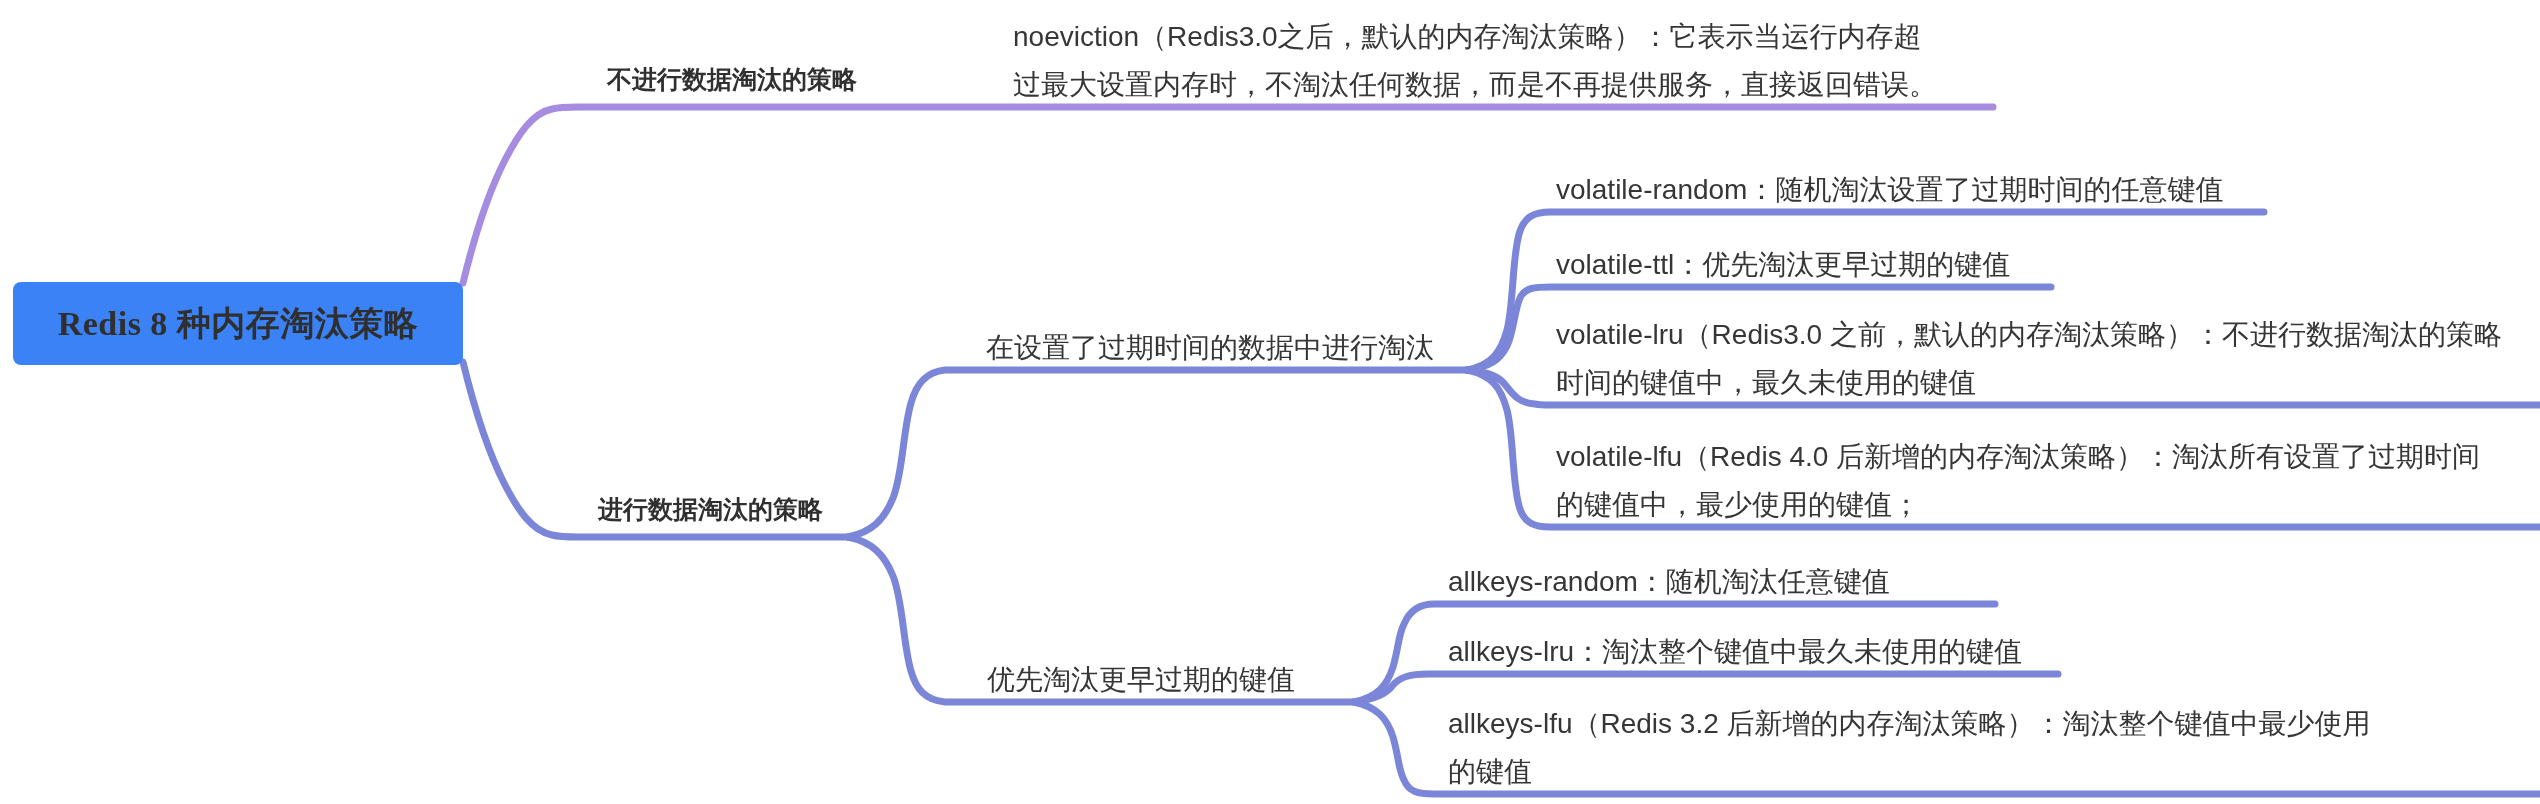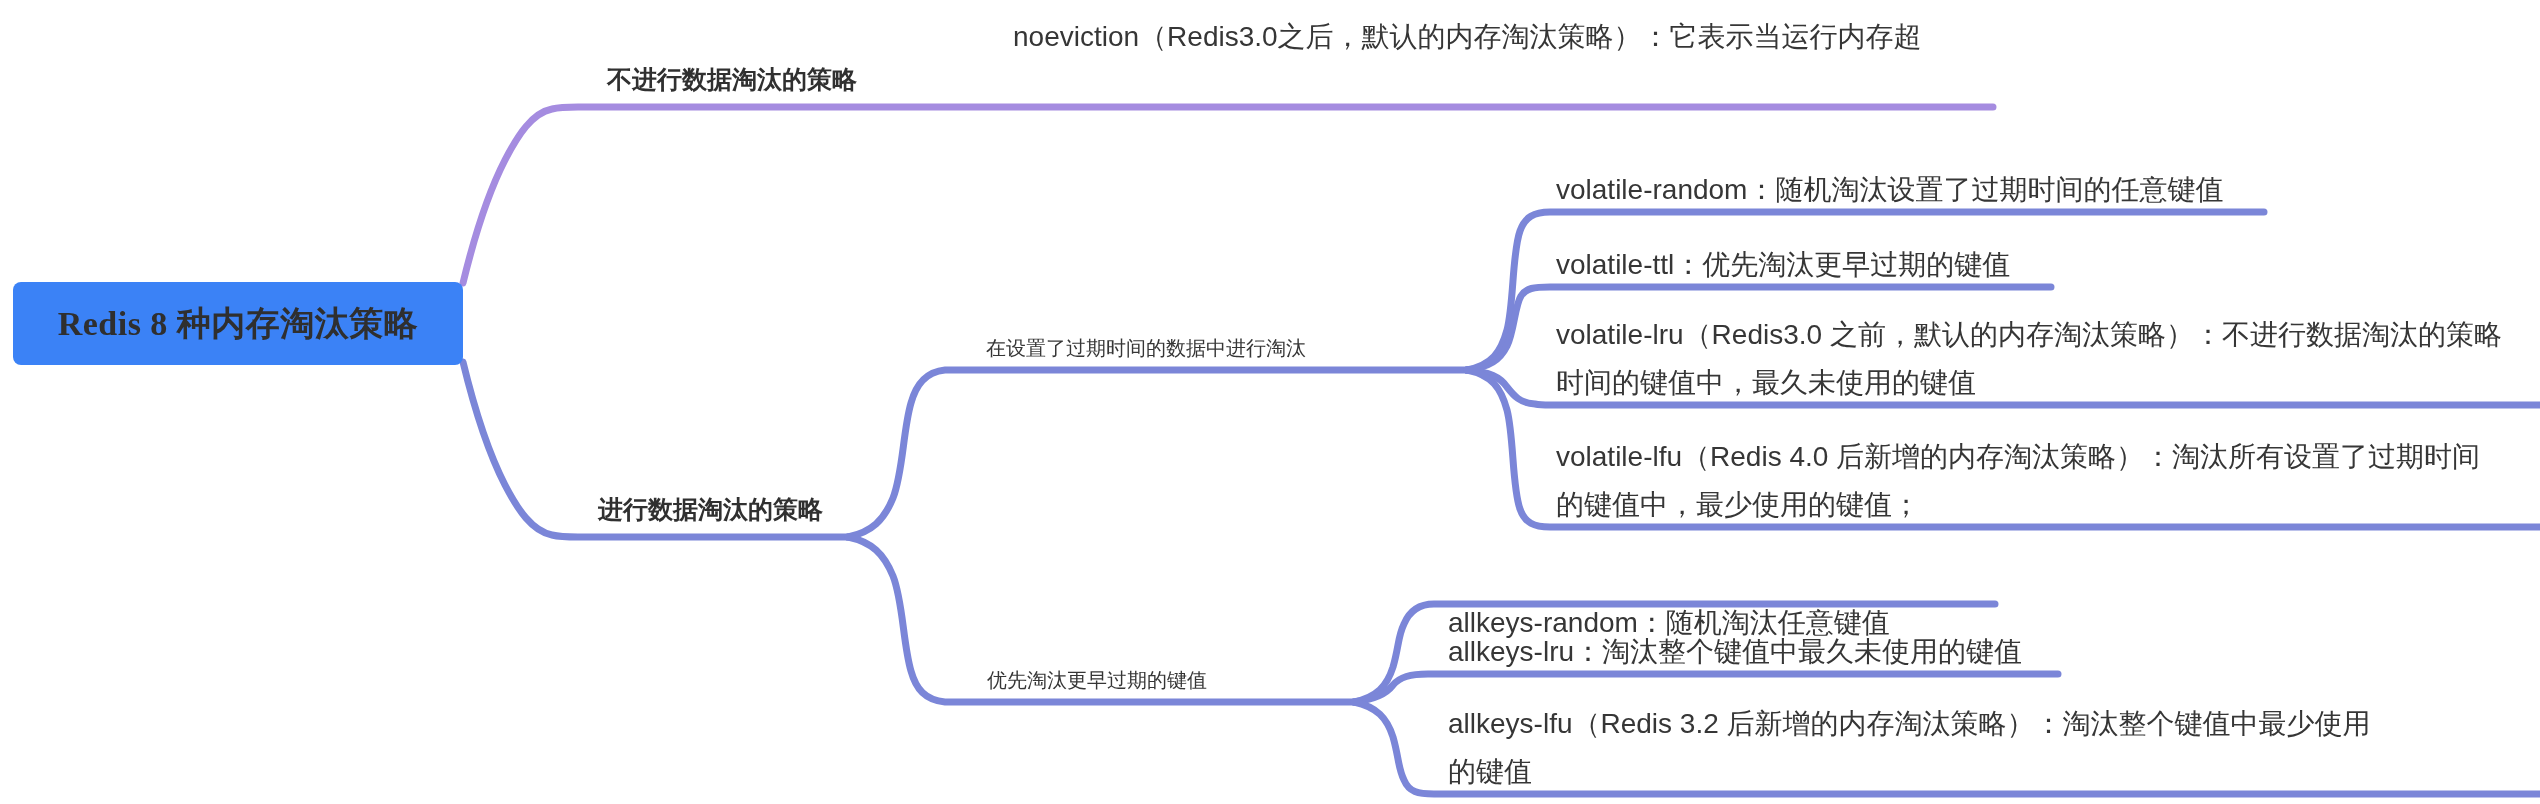--- a/index.html
+++ b/index.html
@@ -58,21 +58,21 @@
     letter-spacing: 0.5px;
     font-family: Liberation Serif, serif;
   }
   .lvl1 {
     font-size: 25px;
     font-weight: 700;
     color: #303030;
     text-align: right;
   }
   .lvl2 {
-    font-size: 20px;
+    font-size: 28px;
     font-weight: 400;
   }
   .leaf {
     font-size: 28px;
     font-weight: 400;
   }
 </style>
 </head>
 <body>
 
@@ -99,41 +99,42 @@
   </svg>
 
   <div class="root-node">Redis 8 种内存淘汰策略</div>
 
   <div class="node lvl1" style="left:607px; top:55px;">不进行数据淘汰的策略</div>
 
   <div class="node lvl1" style="left:598px; top:485px;">进行数据淘汰的策略</div>
 
   <div class="node leaf" style="left:1013px; top:13px;">
     <span class="tline">noeviction（Redis3.0之后，默认的内存淘汰策略）：它表示当运行内存超</span>
+    <span class="tline">过最大设置内存时，不淘汰任何数据，而是不再提供服务，直接返回错误。</span>
   </div>
 
   <div class="node lvl2" style="left:986px; top:324px;">在设置了过期时间的数据中进行淘汰</div>
 
   <div class="node lvl2" style="left:987px; top:656px;">优先淘汰更早过期的键值</div>
 
   <div class="node leaf" style="left:1556px; top:166px;">volatile-random：随机淘汰设置了过期时间的任意键值</div>
 
   <div class="node leaf" style="left:1556px; top:241px;">volatile-ttl：优先淘汰更早过期的键值</div>
 
   <div class="node leaf" style="left:1556px; top:311px;">
     <span class="tline">volatile-lru（Redis3.0 之前，默认的内存淘汰策略）：不进行数据淘汰的策略</span>
     <span class="tline">时间的键值中，最久未使用的键值</span>
   </div>
 
   <div class="node leaf" style="left:1556px; top:433px;">
     <span class="tline">volatile-lfu（Redis 4.0 后新增的内存淘汰策略）：淘汰所有设置了过期时间</span>
     <span class="tline">的键值中，最少使用的键值；</span>
   </div>
 
-  <div class="node leaf" style="left:1448px; top:558px;margin-top:41px;">allkeys-random：随机淘汰任意键值</div>
+  <div class="node leaf" style="left:1448px; top:558px;">allkeys-random：随机淘汰任意键值</div>
 
   <div class="node leaf" style="left:1448px; top:628px;">allkeys-lru：淘汰整个键值中最久未使用的键值</div>
 
   <div class="node leaf" style="left:1448px; top:700px;">
     <span class="tline">allkeys-lfu（Redis 3.2 后新增的内存淘汰策略）：淘汰整个键值中最少使用</span>
     <span class="tline">的键值</span>
   </div>
 
 </div>
 

